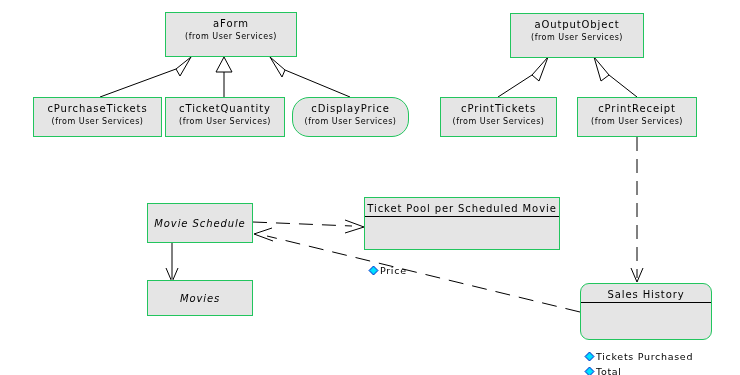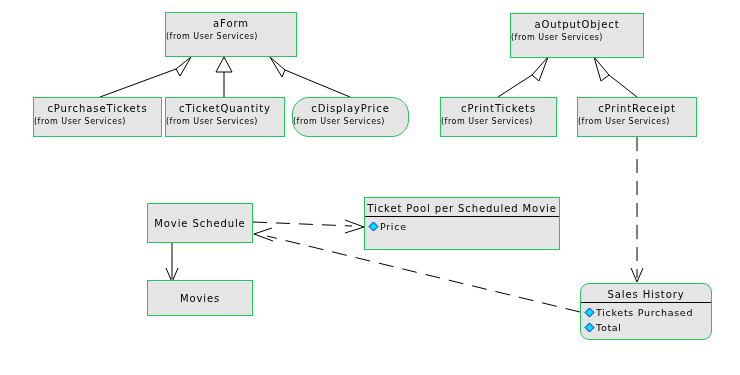--- a/index.html
+++ b/index.html
@@ -34,37 +34,38 @@
     text-align: center;
     font-size: 10px;
     letter-spacing: 0.9px;
     color: #000000;
     padding-top: 5px;
     padding-bottom: 2px;
     white-space: nowrap;
     overflow: hidden;
   }
   .box-sub {
-    text-align: left;
+    text-align: center;
     font-size: 8px;
     letter-spacing: 0.5px;
     color: #000000;
     padding-top: 1px;
     padding-bottom: 3px;
     white-space: nowrap;
     overflow: hidden;
   }
   .box-divider {
     border-top: 1px solid #000000;
     height: 0;
     font-size: 0;
     line-height: 0;
   }
   .attr-list {
     padding: 2px 0 0 3px;
+    margin-top: 44px;
   }
   .attr-row {
     display: flex;
     align-items: center;
     font-size: 9.5px;
     letter-spacing: 0.7px;
     color: #000000;
     height: 15px;
     white-space: nowrap;
   }
@@ -78,20 +79,21 @@
     top: 0px;
   }
   .title-only {
     display: flex;
     align-items: center;
     justify-content: center;
     height: 100%;
   }
   .title-only .box-title {
     padding: 0;
+    font-style: italic;
   }
 </style>
 </head>
 <body>
 
 <div id="canvas">
 
   <svg id="edges" viewBox="0 0 740 375" width="740" height="375">
 
     <g>

